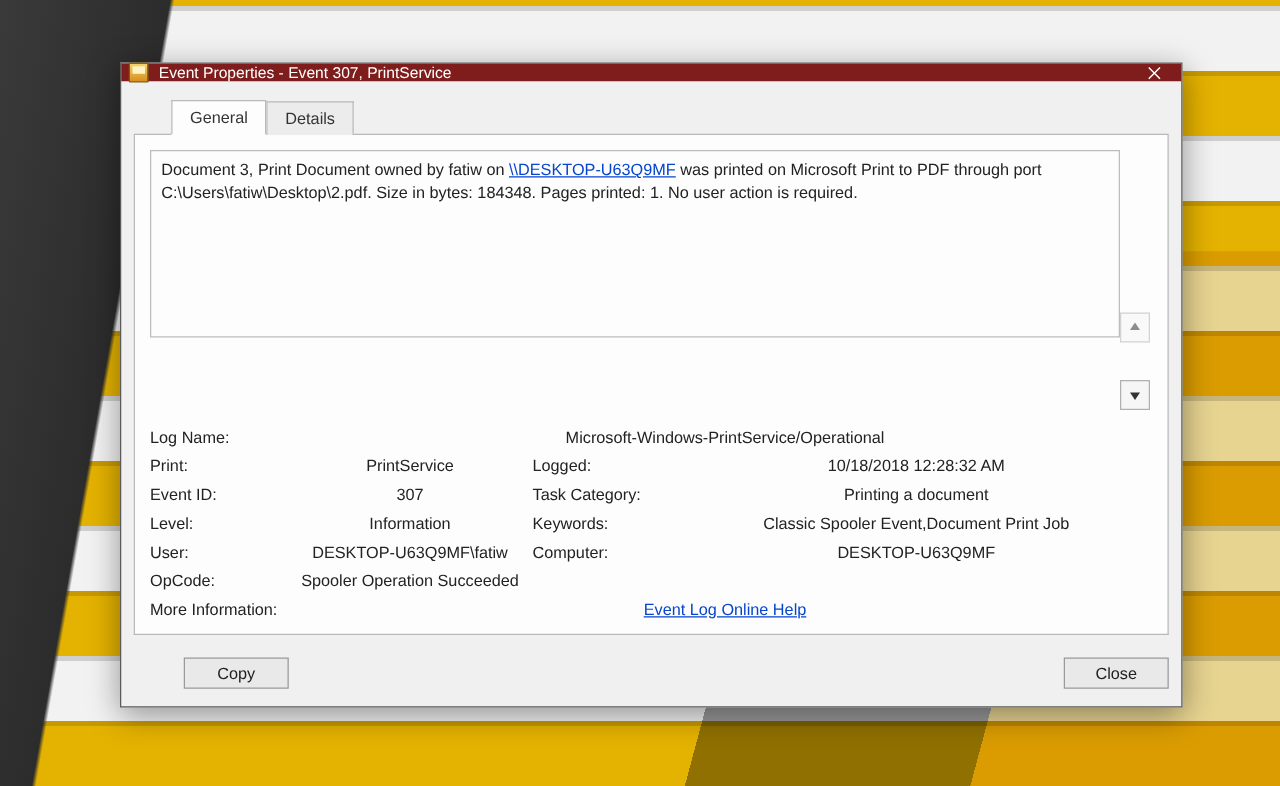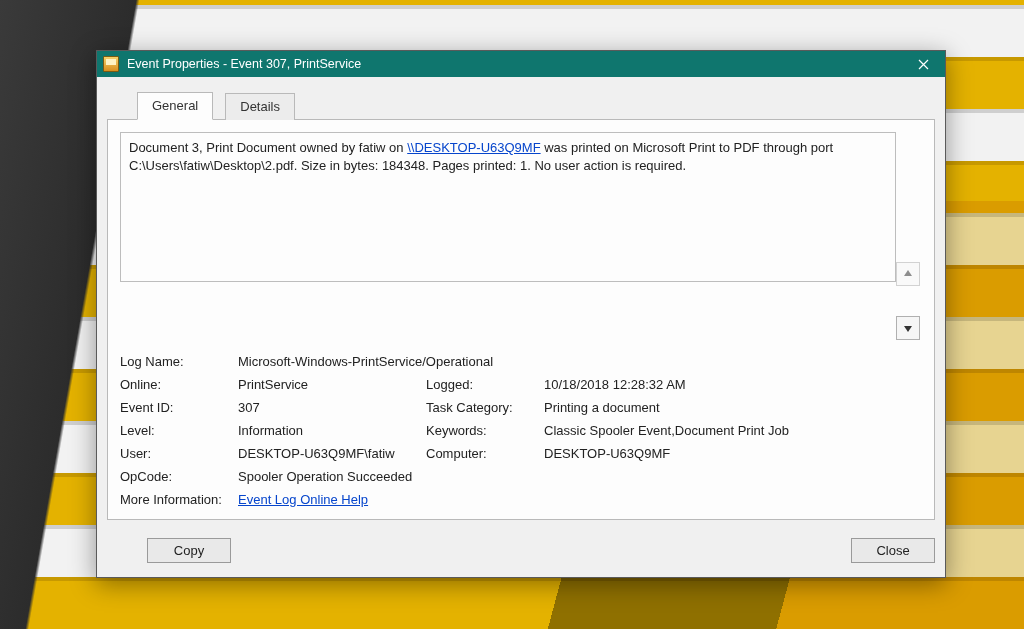--- a/index.html
+++ b/index.html
@@ -30,22 +30,22 @@
   
   .window {
     position: absolute;
     left: 96px; top: 50px;
     width: 850px;
     background: #f0f0f0;
     border: 1px solid #5a5a5a;
     box-shadow: 0 6px 24px rgba(0,0,0,0.4);
   }
   .titlebar {
-    height: 26px;
-    background: #0f766e;
+    height: 14px;
+    background: #7f1d1d;
     color: #fff;
     display: flex;
     align-items: center;
     padding: 0 8px 0 6px;
   }
   .titlebar .app-icon {
     width: 16px; height: 16px;
     margin-right: 8px;
     background: linear-gradient(180deg,#f6d36b,#d98f1f);
     border: 1px solid #7a5b12;
@@ -81,21 +81,21 @@
     position: relative;
     top: 1px;
     color:#333;
   }
   .tab.active {
     background: #fdfdfd;
     border-bottom: 1px solid #fdfdfd;
     z-index: 2;
     margin-left: 30px;
   }
-  .tab.inactive { background:#ececec;margin-left:12px; }
+  .tab.inactive { background:#ececec; }
 
   .panel {
     background:#fdfdfd;
     border:1px solid #b9b9b9;
     border-top:none;
     padding: 12px;
   }
 
   .desc-row { display:flex; align-items:flex-start; }
   .description {
@@ -128,21 +128,21 @@
   .fields {
     margin-top: 14px;
     display:grid;
     grid-template-columns: 110px 180px 110px 1fr;
     row-gap: 8px;
     column-gap: 8px;
     font-size: 13px;
     color:#222;
   }
   .fields .label { color:#222; }
-  .fields .value { color:#222; white-space:nowrap; overflow:hidden; text-overflow:ellipsis; }
+  .fields .value { color:#222; white-space:nowrap; overflow:hidden; text-overflow:ellipsis;text-align:center; }
   .fields a { color:#0645cc; text-decoration: underline; }
 
   .row-span { grid-column: 2 / span 3; }
 
   .buttons {
     display:flex; justify-content:space-between;
     margin-top: 18px;
     padding-left: 40px;
   }
   .btn {
@@ -195,21 +195,21 @@
                 <path d="M1 3 L9 3 L5 9 Z"></path>
               </svg>
           </div>
         </div>
       </div>
 
       <div class="fields">
         <div class="label">Log Name:</div>
         <div class="value row-span">Microsoft-Windows-PrintService/Operational</div>
 
-        <div class="label">Online:</div>
+        <div class="label">Print:</div>
         <div class="value">PrintService</div>
         <div class="label">Logged:</div>
         <div class="value">10/18/2018 12:28:32 AM</div>
 
         <div class="label">Event ID:</div>
         <div class="value">307</div>
         <div class="label">Task Category:</div>
         <div class="value">Printing a document</div>
 
         <div class="label">Level:</div>

